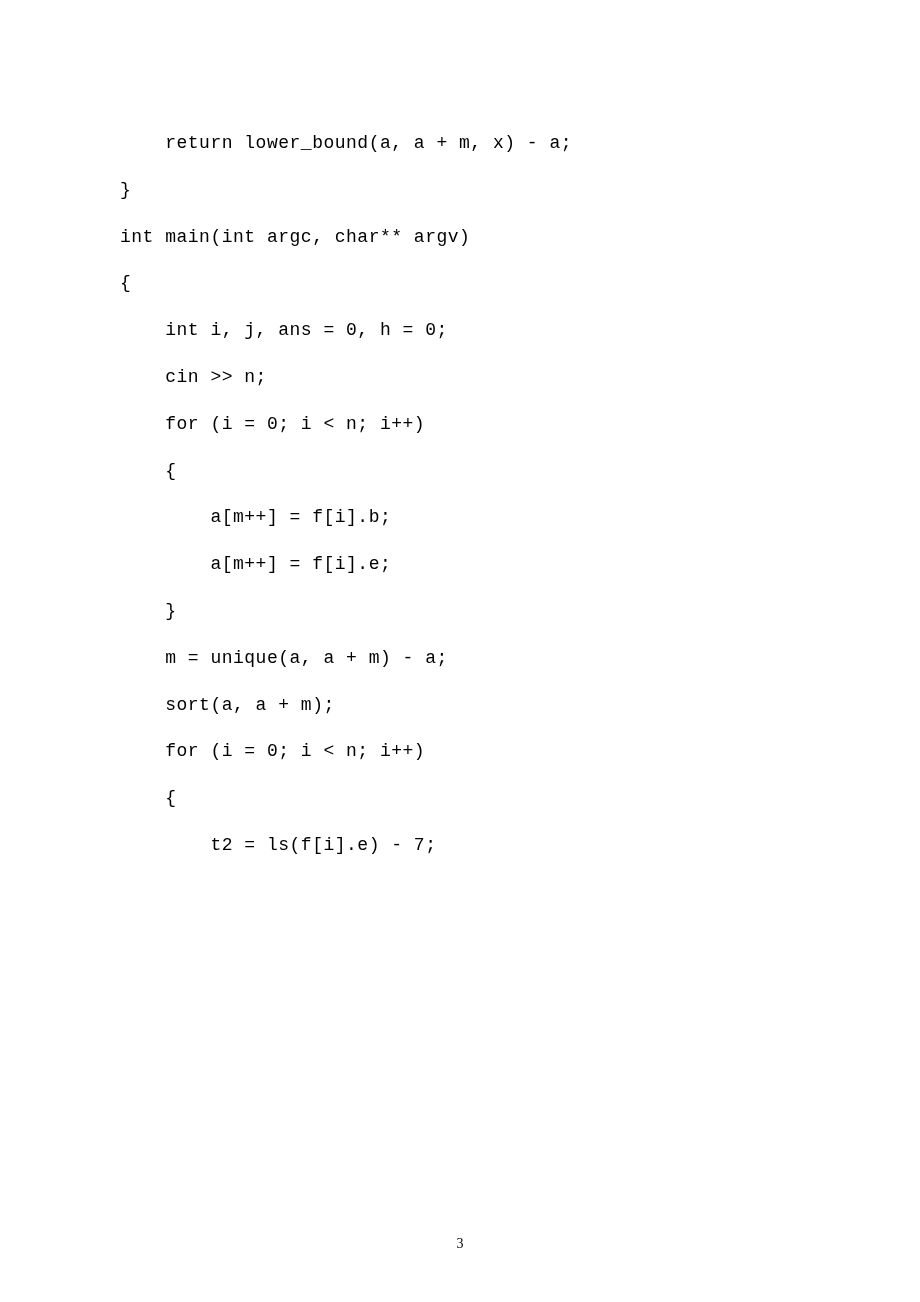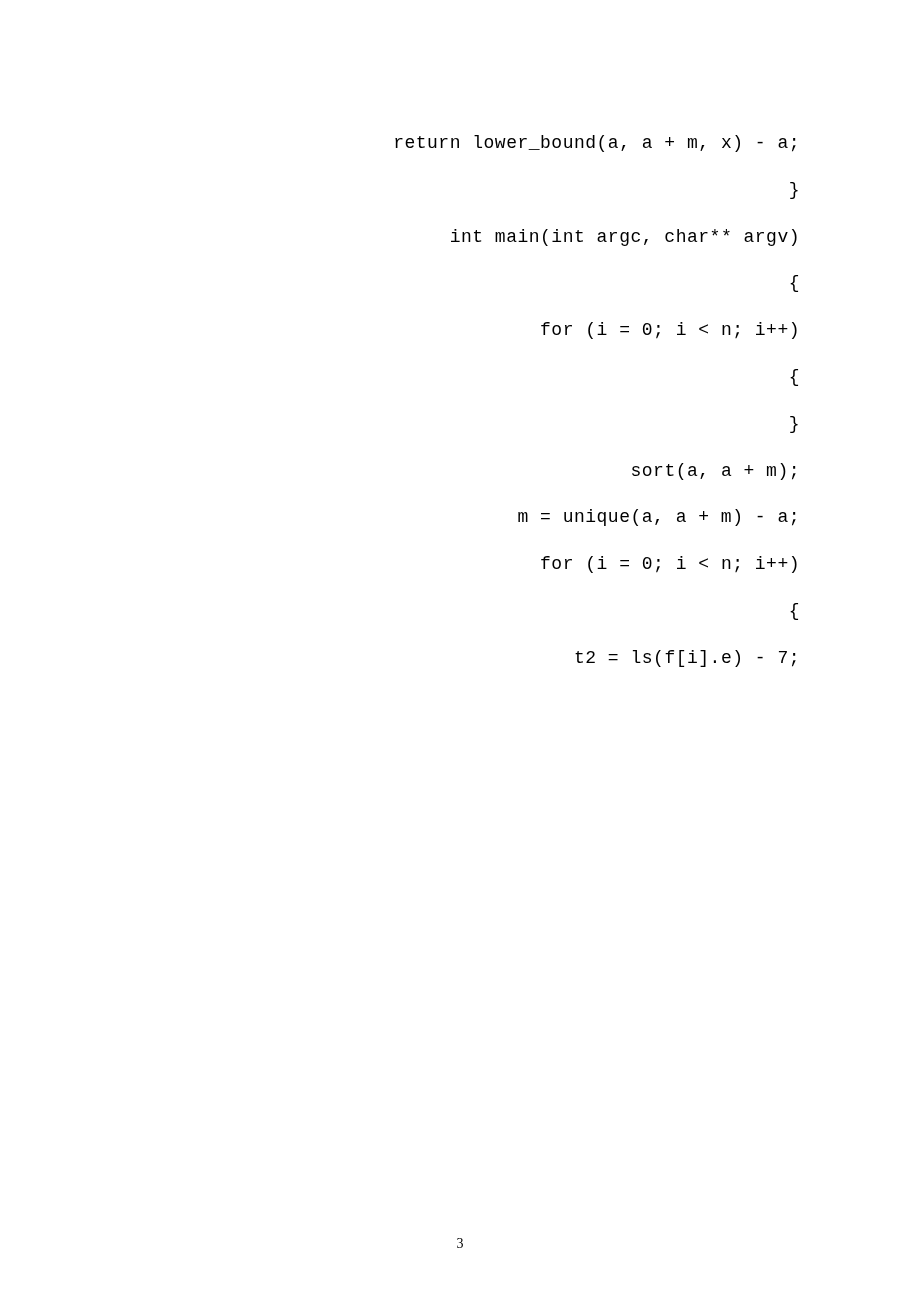--- a/index.html
+++ b/index.html
@@ -8,21 +8,20 @@
     background: #ffffff;
     font-family: "SimSun", "Courier New", monospace;
     width: 920px;
     height: 1302px;
     position: relative;
   }
   .page {
     padding: 120px 120px 60px 120px;
     box-sizing: border-box;
     width: 920px;
-    text-align: right;
   }
   .code-line {
     font-size: 18px;
     line-height: 2.6;
     white-space: pre;
     color: #000000;
     letter-spacing: 0.5px;
   }
   .page-number {
     position: absolute;
@@ -37,25 +36,29 @@
 </style>
 </head>
 <body>
 
 <div class="page">
   <div class="code-line">    return lower_bound(a, a + m, x) - a;</div>
   <div class="code-line">}</div>
   <div class="code-line"></div>
   <div class="code-line">int main(int argc, char** argv)</div>
   <div class="code-line">{</div>
+  <div class="code-line">    int i, j, ans = 0, h = 0;</div>
+  <div class="code-line">    cin &gt;&gt; n;</div>
   <div class="code-line">    for (i = 0; i &lt; n; i++)</div>
   <div class="code-line">    {</div>
+  <div class="code-line">        a[m++] = f[i].b;</div>
   <div class="code-line"></div>
+  <div class="code-line">        a[m++] = f[i].e;</div>
   <div class="code-line">    }</div>
+  <div class="code-line">    m = unique(a, a + m) - a;</div>
   <div class="code-line">    sort(a, a + m);</div>
-  <div class="code-line">    m = unique(a, a + m) - a;</div>
   <div class="code-line">    for (i = 0; i &lt; n; i++)</div>
   <div class="code-line">    {</div>
   <div class="code-line"></div>
   <div class="code-line">        t2 = ls(f[i].e) - 7;</div>
 </div>
 
 <div class="page-number">3</div>
 
 </body></html>

